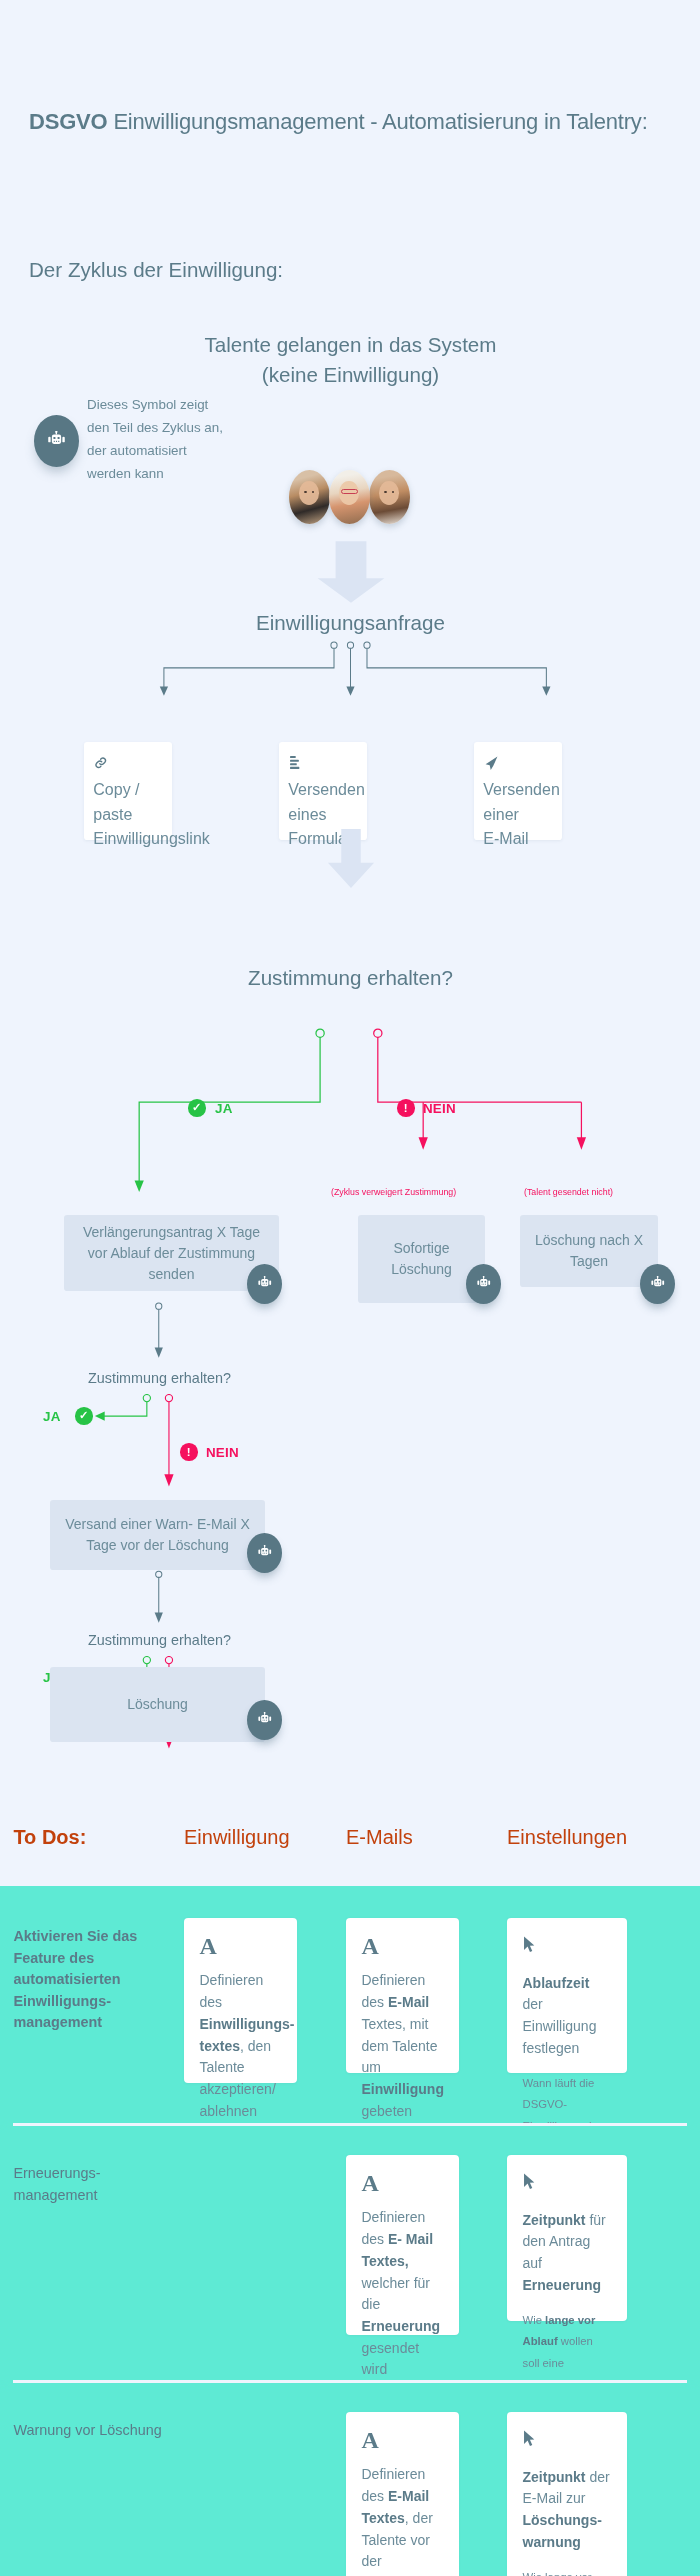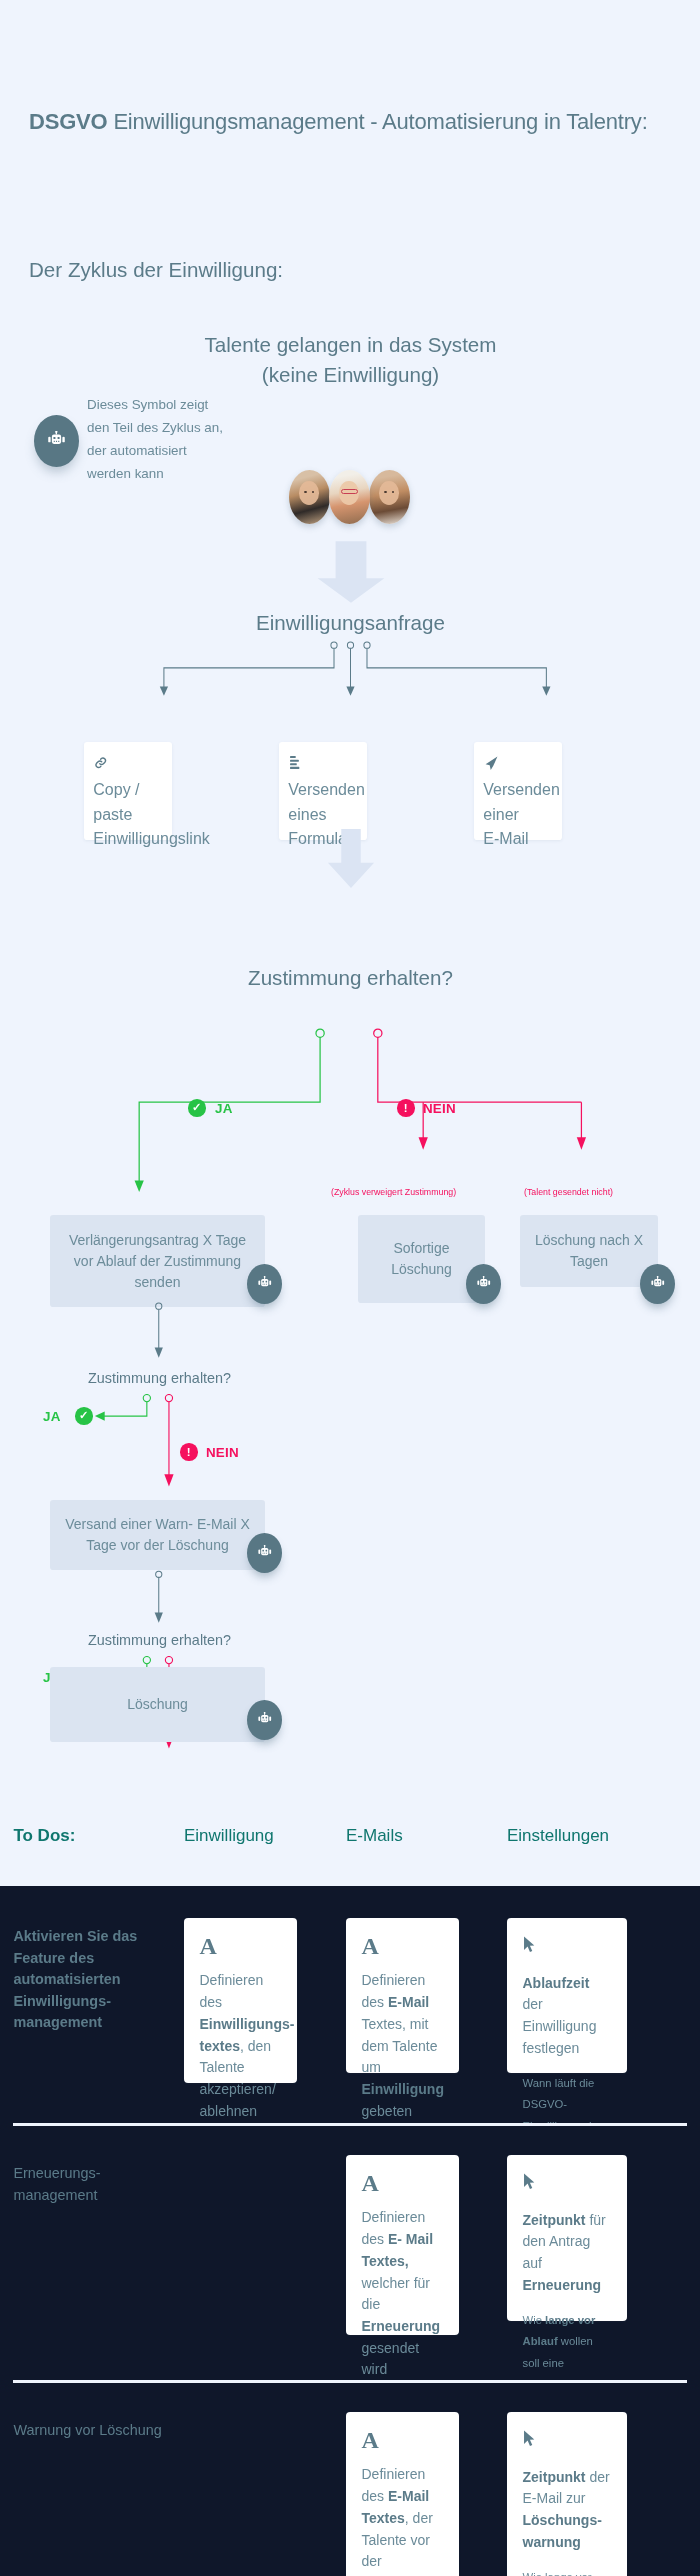--- a/index.html
+++ b/index.html
@@ -106,27 +106,27 @@
     background:#587784; display:flex;align-items:center;justify-content:center;
     box-shadow:0 6.2px 9.3px -2.6px rgba(80,110,130,.45);
   }
   .robot svg, .legend-robot svg{ display:block; }
 
   
   .todo-head{
     position:absolute; left:0; top:1793px; width:701px; height:93px;
     background:#eff4fd;
   }
-  .todo-head .c{ position:absolute; top:33px; font-size:17px; color:#0f766e; white-space:nowrap;}
+  .todo-head .c{ position:absolute; top:33px; font-size:20px; color:#c2410c; white-space:nowrap;}
   .todo-head .c0{ left:13.4px; font-weight:bold; }
   .todo-head .c1{ left:184px; }
   .todo-head .c2{ left:346px; }
   .todo-head .c3{ left:507px; }
 
-  .row{ position:absolute; left:0; width:701px; background:#0f172a; }
+  .row{ position:absolute; left:0; width:701px; background:#5eead4; }
   .row .sep{ position:absolute; left:13.4px; top:0; width:674px; height:3.1px; background:#eff4fd; }
   .row .rlabel{
     position:absolute; left:13.4px; font-size:14.4px; line-height:1.5; color:#5b7b89;
   }
   .row .rlabel.bold{ font-weight:bold; }
 
   .card{
     position:absolute; background:#fff; border-radius:4.1px;
     padding:17.5px 15.5px 17.5px 15.5px;
     box-shadow:0 0.5px 2.1px rgba(90,120,140,.08);
@@ -283,21 +283,21 @@
   </div>
 
   <div class="badge yes" style="left:188px; top:1099px">✓</div>
   <div class="node-label yes" style="left:215px; top:1101px">JA</div>
   <div class="badge no" style="left:397px; top:1099px">!</div>
   <div class="node-label no" style="left:423px; top:1101px">NEIN</div>
 
   <div class="sub-note" style="left:331px; top:1187px">(Zyklus verweigert Zustimmung)</div>
   <div class="sub-note" style="left:524px; top:1187px">(Talent gesendet nicht)</div>
 
-  <div class="proc-box" style="left:50px; top:1215px; width:215px; height:92px">
+  <div class="proc-box" style="left:64px; top:1215px; width:215px; height:76px">
     <span>Verlängerungsantrag X Tage vor Ablauf der Zustimmung senden</span>
   </div>
   <div class="robot" style="left:247px; top:1264px">
     <svg width="17.5" height="15.5" viewBox="0 0 44 38">
         <g fill="#fff">
       <rect x="13" y="7" width="18" height="18" rx="4"></rect>
           <rect x="20.4" y="1" width="2.6" height="6" rx="1.3"></rect>
       <circle cx="21.7" cy="1.6" r="2.2"></circle>
           <rect x="6" y="11" width="4.6" height="11" rx="2.3"></rect>
           <rect x="33.4" y="11" width="4.6" height="11" rx="2.3"></rect>

